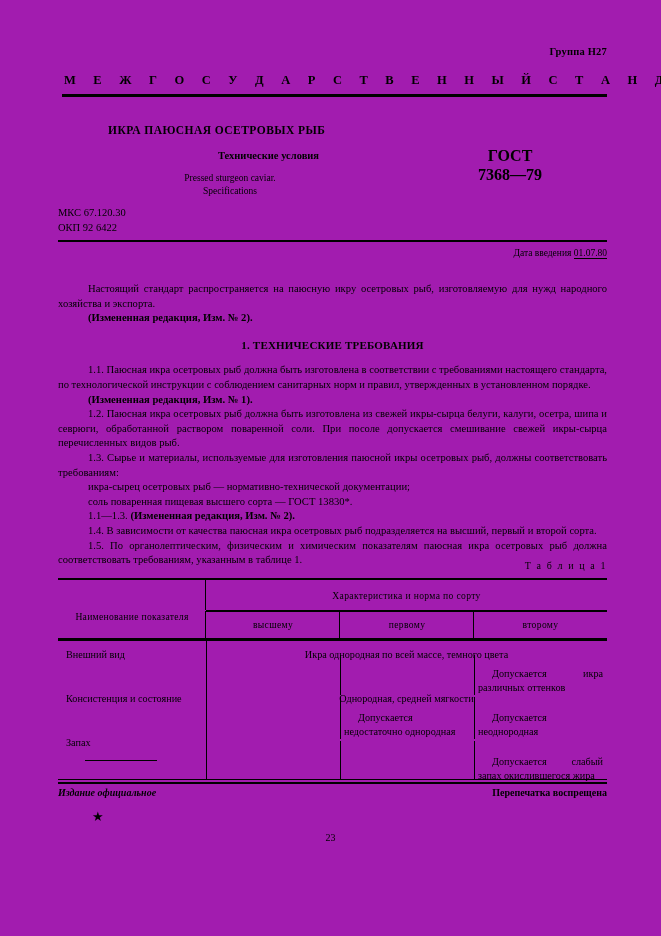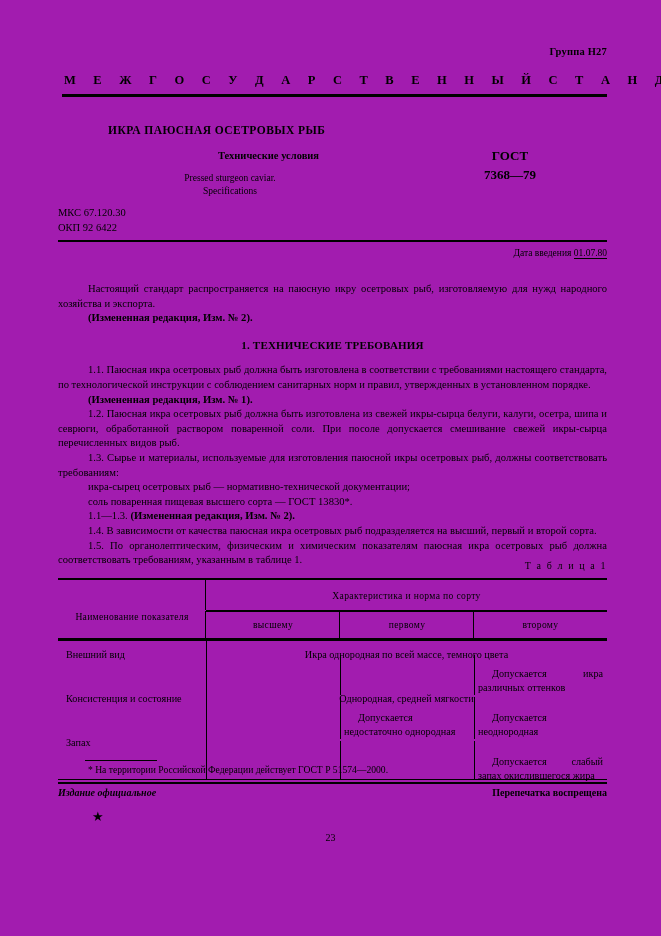--- a/index.html
+++ b/index.html
@@ -78,21 +78,21 @@
     line-height: 13px;
   }
 
   
   .gost-block {
     position: absolute;
     top: 146px;
     left: 455px;
     width: 110px;
     text-align: center;
-    font-size: 13px;
+    font-size: 16px;
     font-weight: bold;
     line-height: 19px;
   }
 
   
   .codes {
     position: absolute;
     top: 205px;
     left: 58px;
     font-size: 10.5px;
@@ -412,21 +412,20 @@
       <div class="cell-abs cell-row-label" style="top:95px;">
         <span>Запах</span>
       </div>
       <div class="cell-abs cell-col3" style="top:114px;">Допускается слабый запах окислившегося жира</div>
     </div>
 
     <div class="tbl-rule-thin"></div>
   </div>
 
   <div class="footnote-rule"></div>
-  <div class="footnote">* На территории Российской Федерации действует ГОСТ Р 51574—2000.</div>
 
   <div class="rule-bottom"></div>
   <div class="imprint">
     <div>Издание официальное</div>
     <div class="right">Перепечатка воспрещена</div>
   </div>
 
   <div class="star">★</div>
   <div class="page-num">23</div>
 

